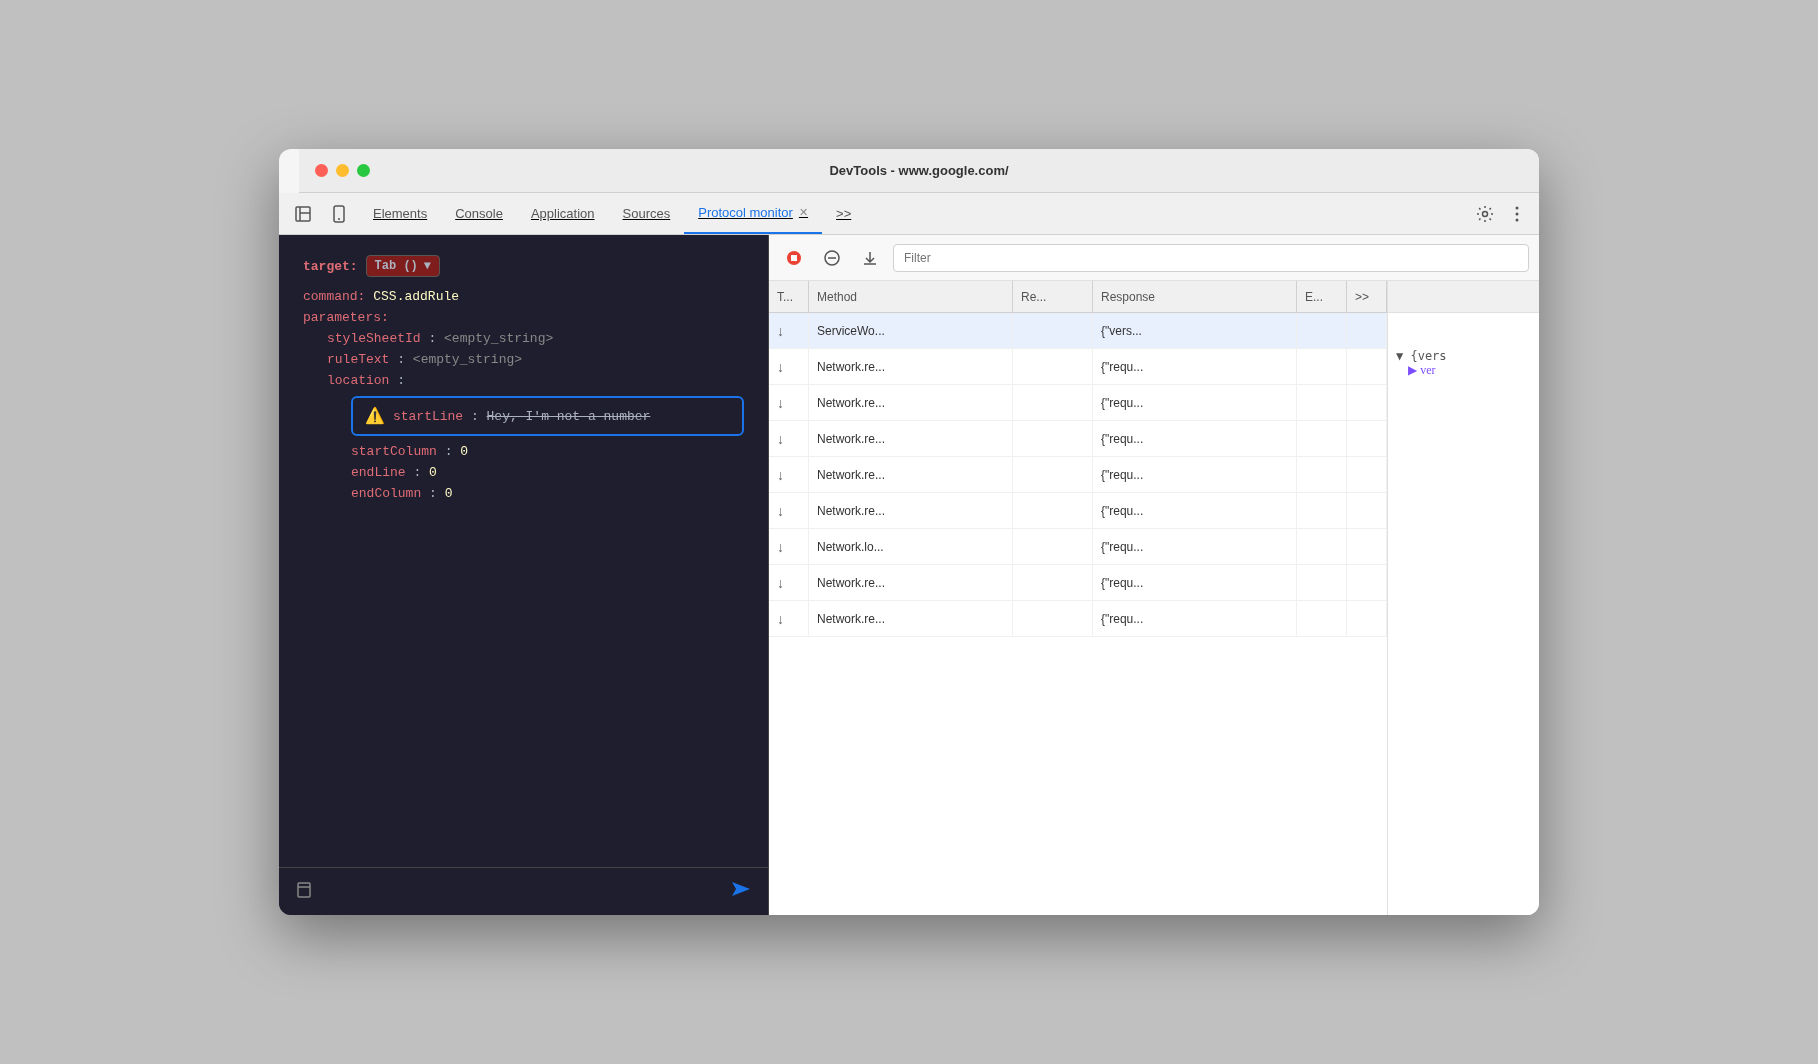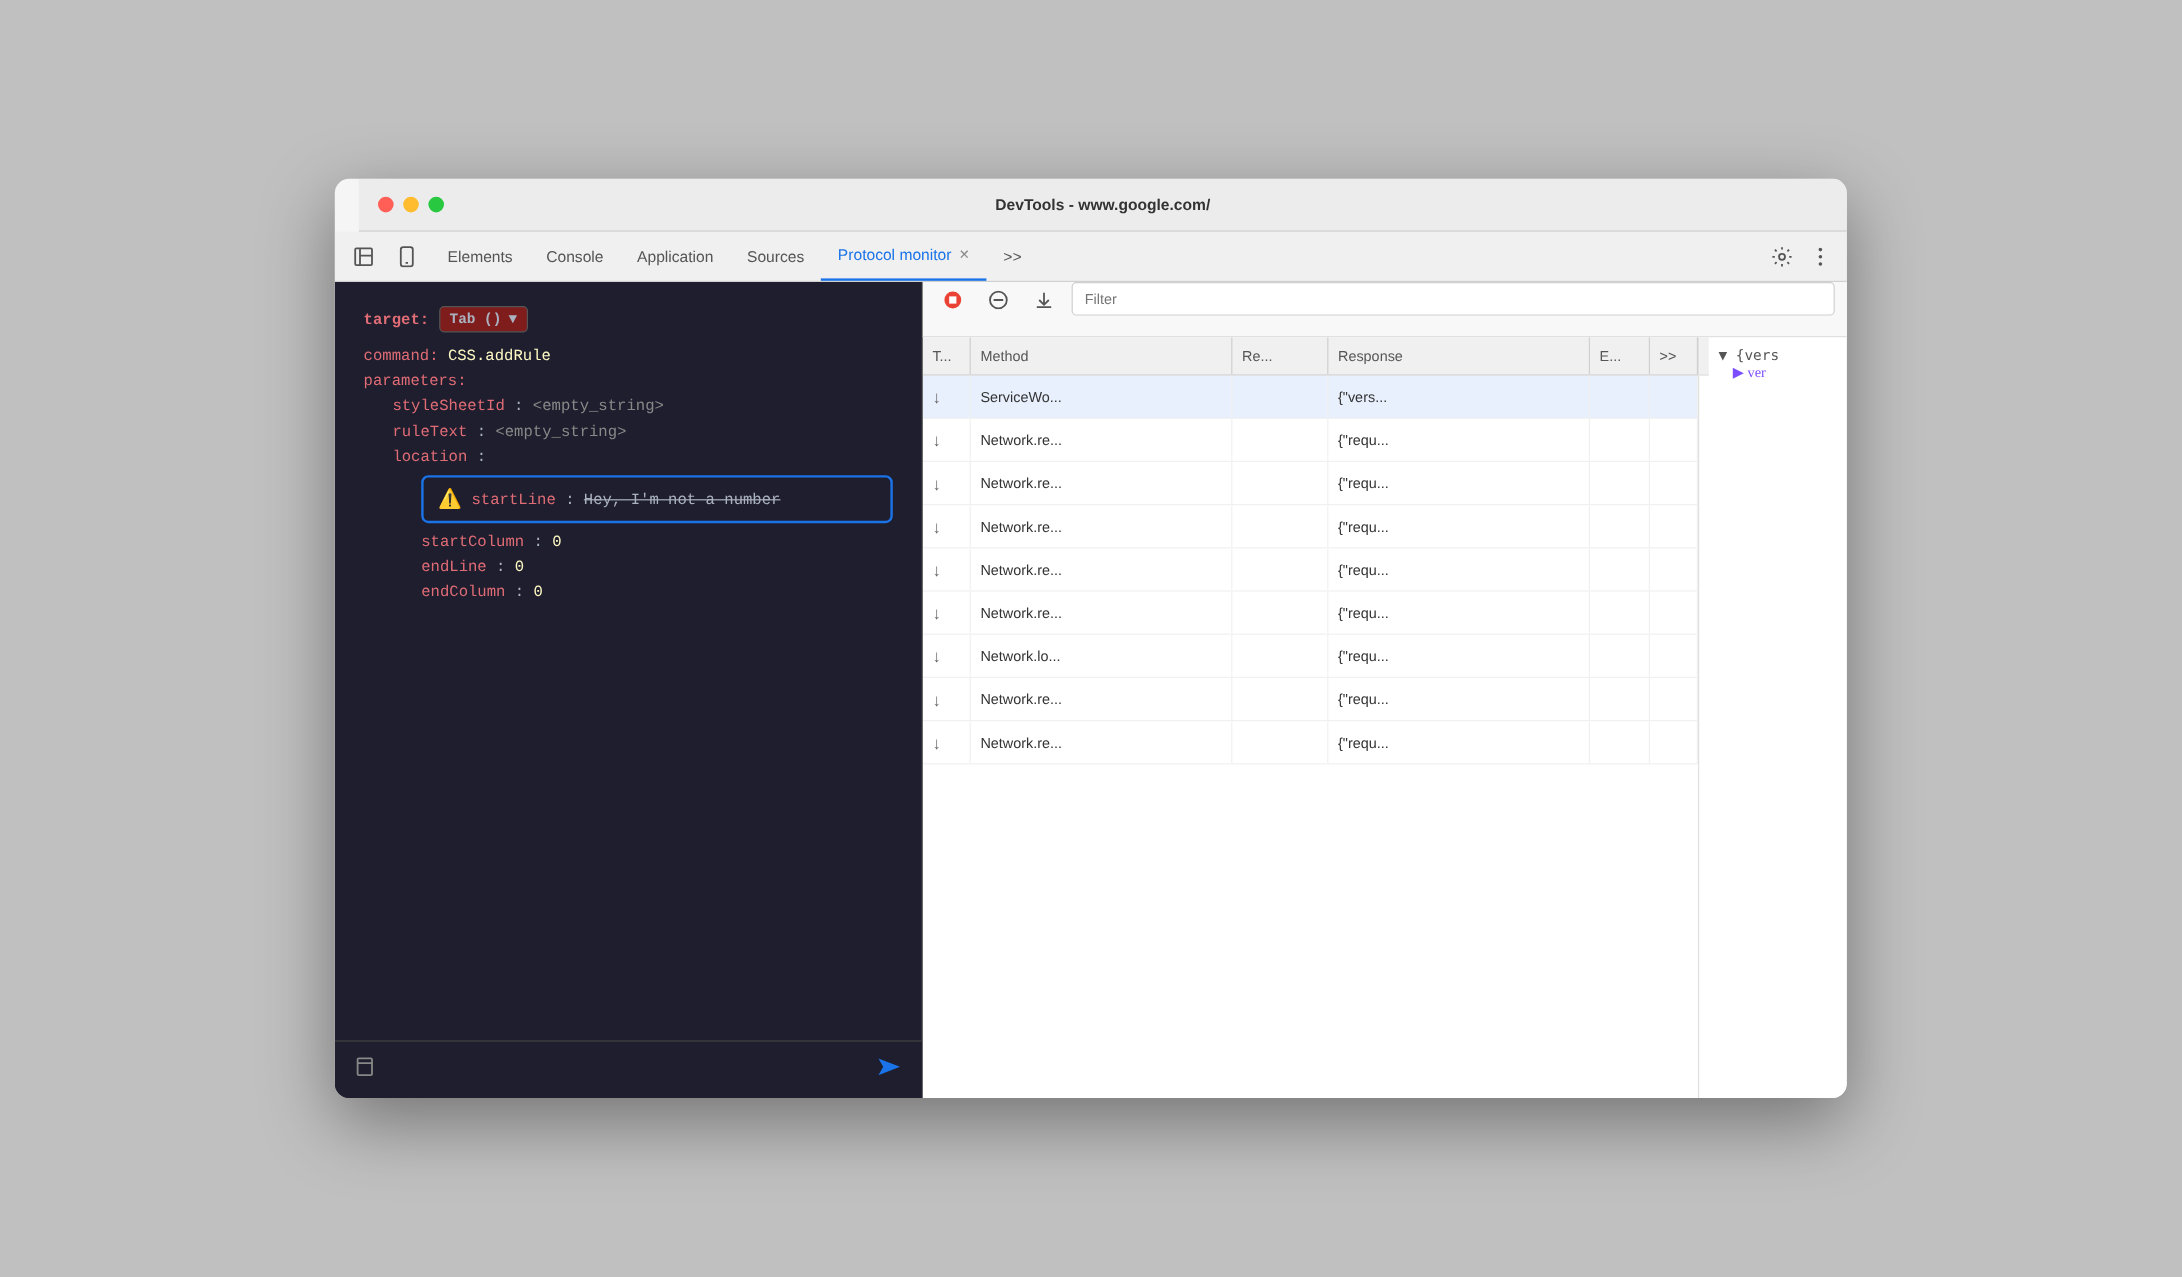--- a/index.html
+++ b/index.html
@@ -50,20 +50,21 @@
       color: #333;
     }
     .tabs-bar {
       background: #f0f0f0;
       height: 42px;
       display: flex;
       align-items: center;
       padding: 0 8px;
       border-bottom: 1px solid #d0d0d0;
       gap: 0;
+      text-decoration: underline;
     }
     .tab-icon {
       width: 32px;
       height: 32px;
       display: flex;
       align-items: center;
       justify-content: center;
       cursor: pointer;
       color: #555;
       font-size: 16px;
@@ -202,21 +203,21 @@
       flex: 1;
       background: #fff;
       display: flex;
       flex-direction: column;
     }
     .right-toolbar {
       height: 46px;
       background: #f8f8f8;
       border-bottom: 1px solid #e0e0e0;
       display: flex;
-      align-items: flex-start;
+      align-items: center;
       padding: 0 10px;
       gap: 8px;
     }
     .rtb-btn {
       width: 30px;
       height: 30px;
       border: none;
       background: none;
       cursor: pointer;
       display: flex;
@@ -556,21 +557,21 @@
       <div class="td-cell down-arrow">↓</div>
       <div class="td-cell">Network.re...</div>
       <div class="td-cell"></div>
       <div class="td-cell">{"requ...</div>
       <div class="td-cell"></div>
       <div class="td-cell"></div>
     </div>
             </div>
         </div>
 
-        <div style="width:124px; border-left:1px solid #e0e0e0; display:flex; flex-direction:row;">
+        <div style="width:152px; border-left:1px solid #e0e0e0; display:flex; flex-direction:column;gap:28px;">
           <div class="sub-panel-header">
             <span style="font-size:11px;color:#555;"></span>
           </div>
           <div style="padding:8px; font-family:monospace; font-size:12px; flex:1;">
             <div>
               <span style="color:#555;">▼ {vers</span>
             </div>
             <div style="padding-left:12px;font-family:Liberation Serif, serif;">
               <span style="color:#7c4dff;">▶ ver</span>
             </div>

